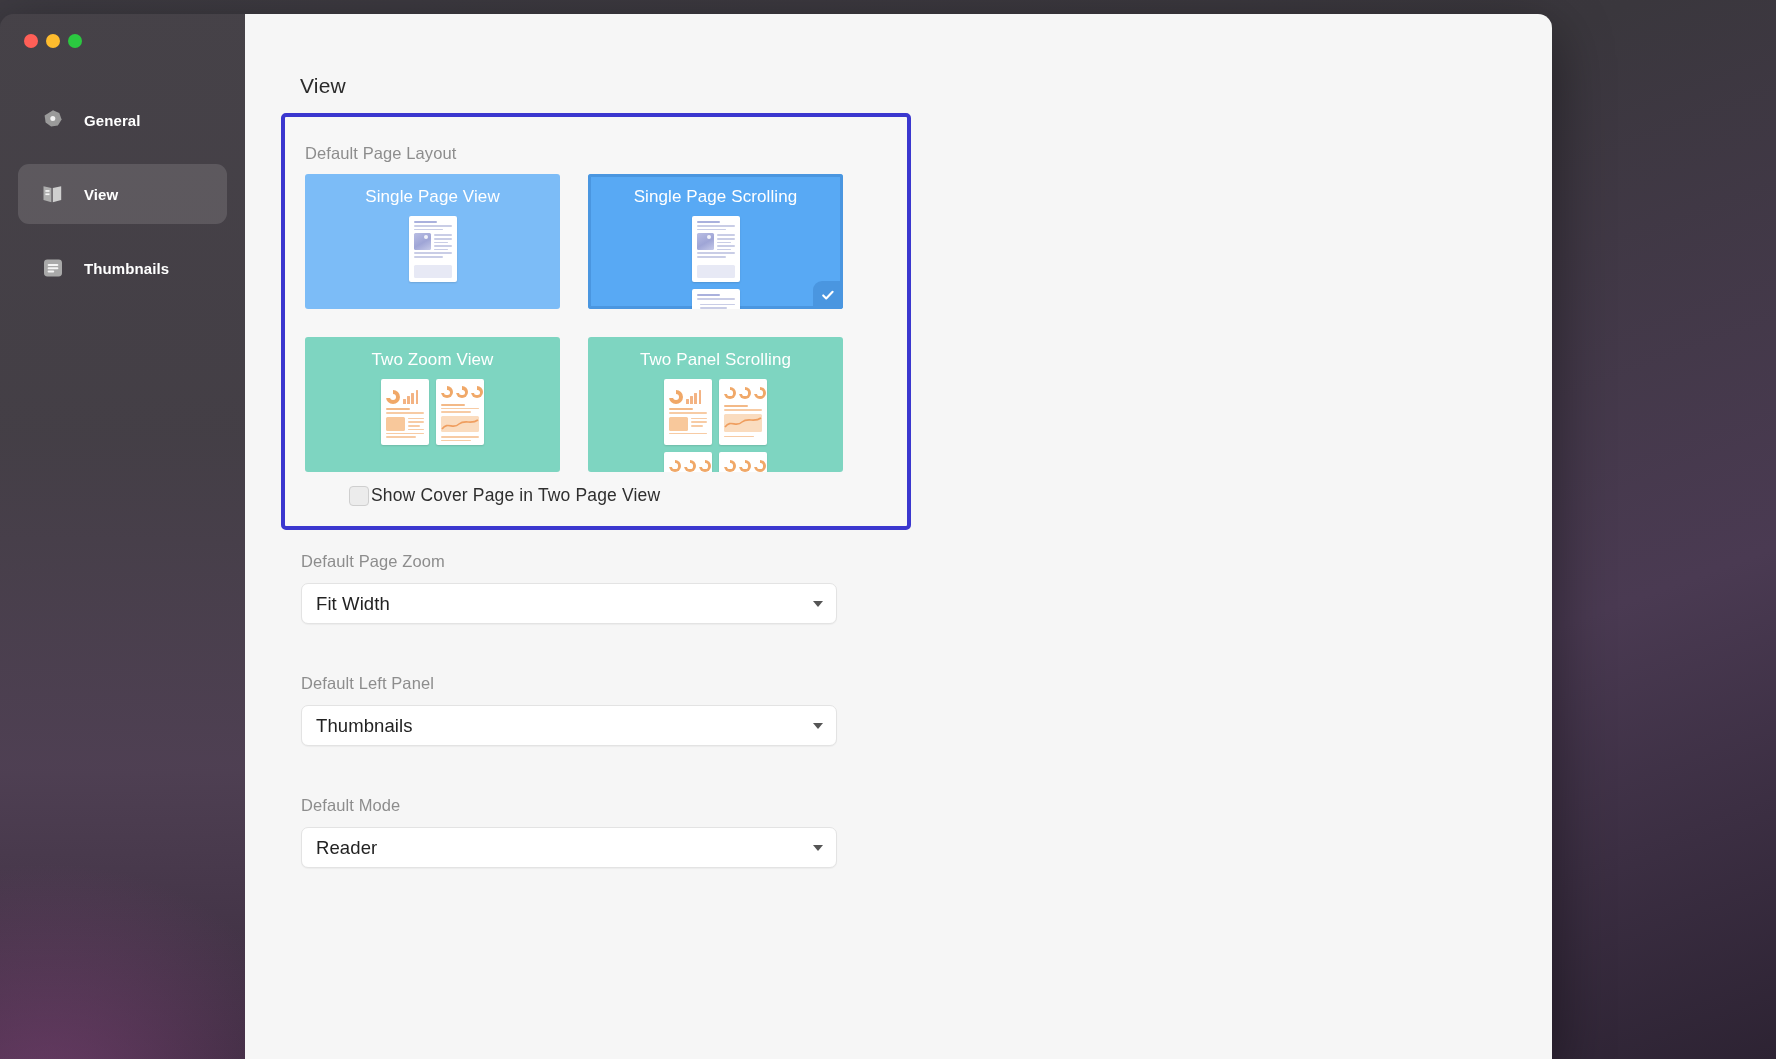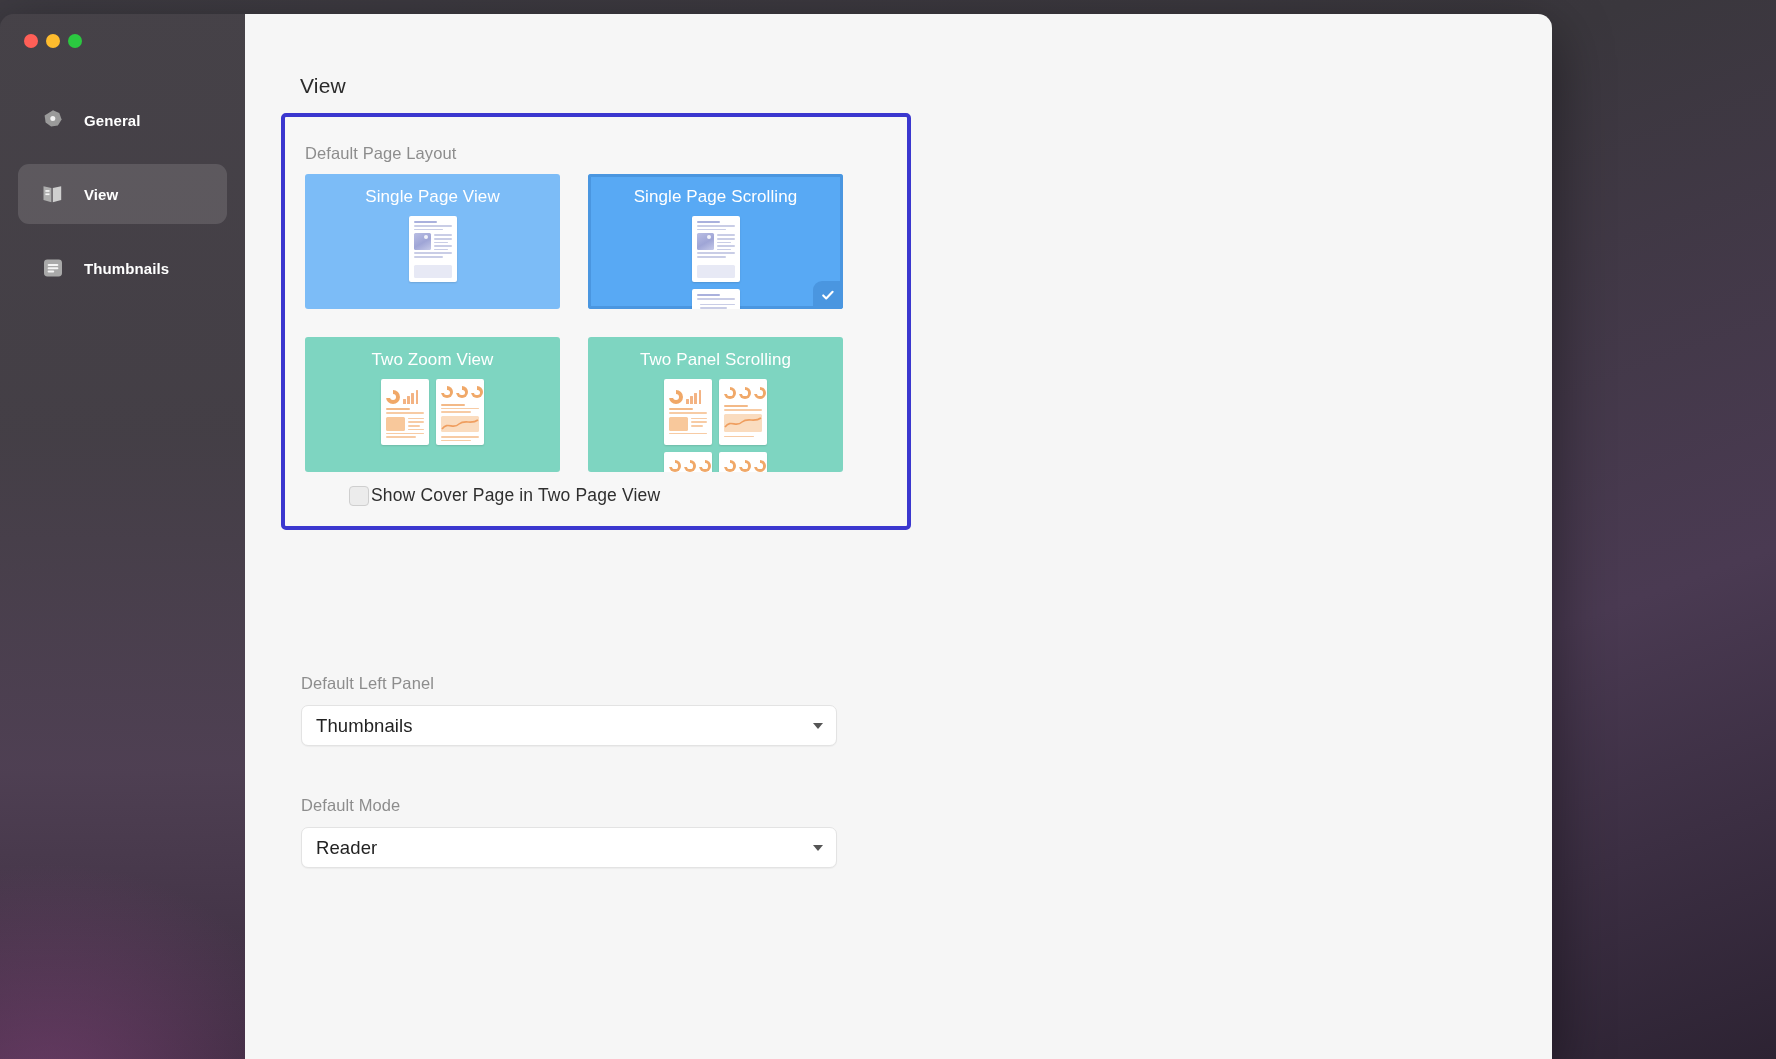--- a/index.html
+++ b/index.html
@@ -586,20 +586,27 @@
           </div>
 
         </div>
 
         <div id="cover-row">
           <span class="checkbox"></span>
           <span id="cover-label">Show Cover Page in Two Page View</span>
         </div>
       </div>
 
+      <div class="setting-block" id="block-zoom">
+        <span class="group-label">Default Page Zoom</span>
+        <div class="select">
+          <span class="sel-value">Fit Width</span>
+          <span class="caret"></span>
+        </div>
+      </div>
 
       <div class="setting-block" id="block-panel">
         <span class="group-label">Default Left Panel</span>
         <div class="select">
           <span class="sel-value">Thumbnails</span>
           <span class="caret"></span>
         </div>
       </div>
 
       <div class="setting-block" id="block-mode">

